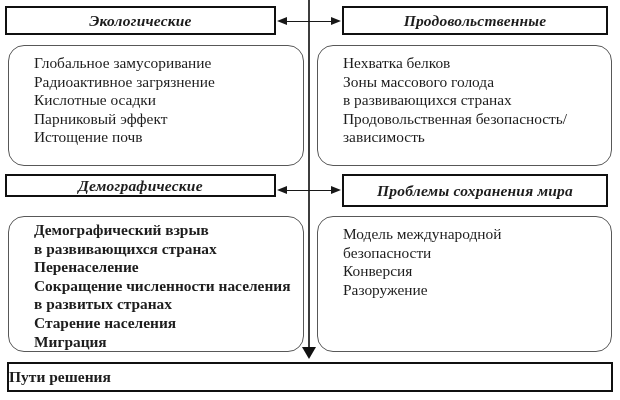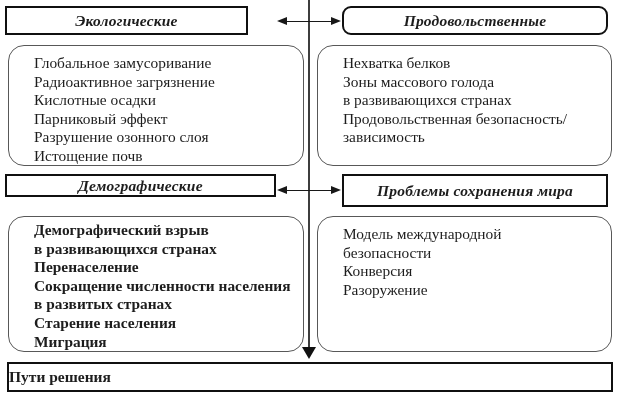--- a/index.html
+++ b/index.html
@@ -51,22 +51,22 @@
   
   .hdr {
     position: absolute;
     border: 2.5px solid #101010;
     background: #ffffff;
     display: flex; align-items: center; justify-content: center;
     font-weight: bold; font-style: italic;
     font-size: 15.5px;
     letter-spacing: 0.2px;
   }
-  .hdr.eco   { left: 5px;   top: 6px;   width: 243px; height: 29px; }
-  .hdr.food  { left: 342px; top: 6px;   width: 266px; height: 29px; border-radius: 9px; }
+  .hdr.eco   { left: 5px;   top: 6px;   width: 271px; height: 29px; }
+  .hdr.food  { left: 342px; top: 6px;   width: 266px; height: 29px; }
   .hdr.demo  { left: 5px;   top: 174px; width: 271px; height: 23px; }
   .hdr.peace { left: 342px; top: 174px; width: 266px; height: 33px; }
 
   
   .lst {
     position: absolute;
     border: 1.5px solid #585858;
     border-radius: 16px;
     background: #ffffff;
     font-size: 15.4px;
@@ -122,21 +122,20 @@
   </div>
   <div class="hdr peace">
     <span>Проблемы сохранения мира</span>
   </div>
 
   <div class="lst eco">
     <div class="ln">Глобальное замусоривание</div>
     <div class="ln">Радиоактивное загрязнение</div>
     <div class="ln">Кислотные осадки</div>
     <div class="ln">Парниковый эффект</div>
-    <div class="ln">Разрушение озонного слоя</div>
     <div class="ln">Истощение почв</div>
   </div>
 
   <div class="lst food">
     <div class="ln">Нехватка белков</div>
     <div class="ln">Зоны массового голода</div>
     <div class="ln">в развивающихся странах</div>
     <div class="ln">Продовольственная безопасность/</div>
     <div class="ln">зависимость</div>
   </div>

